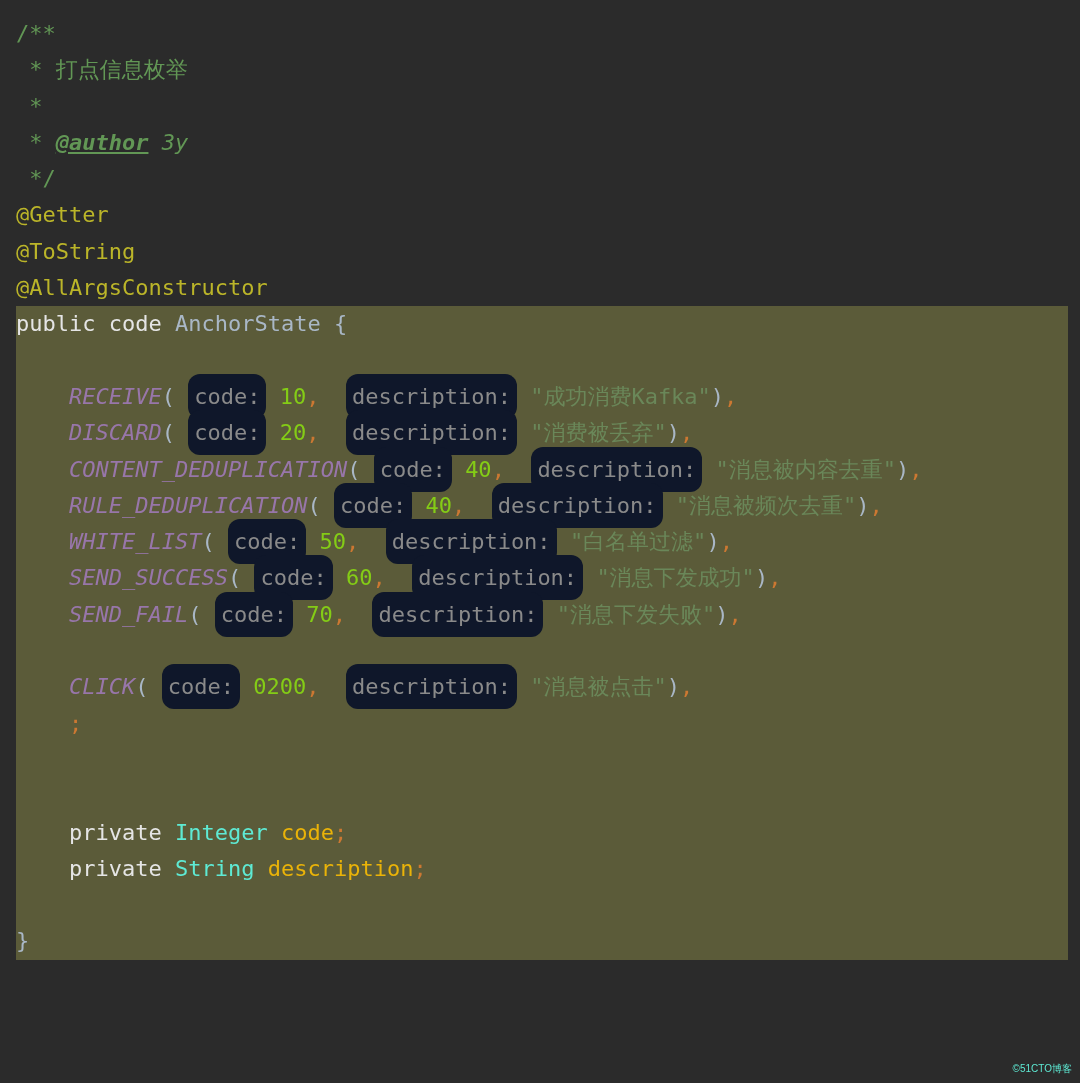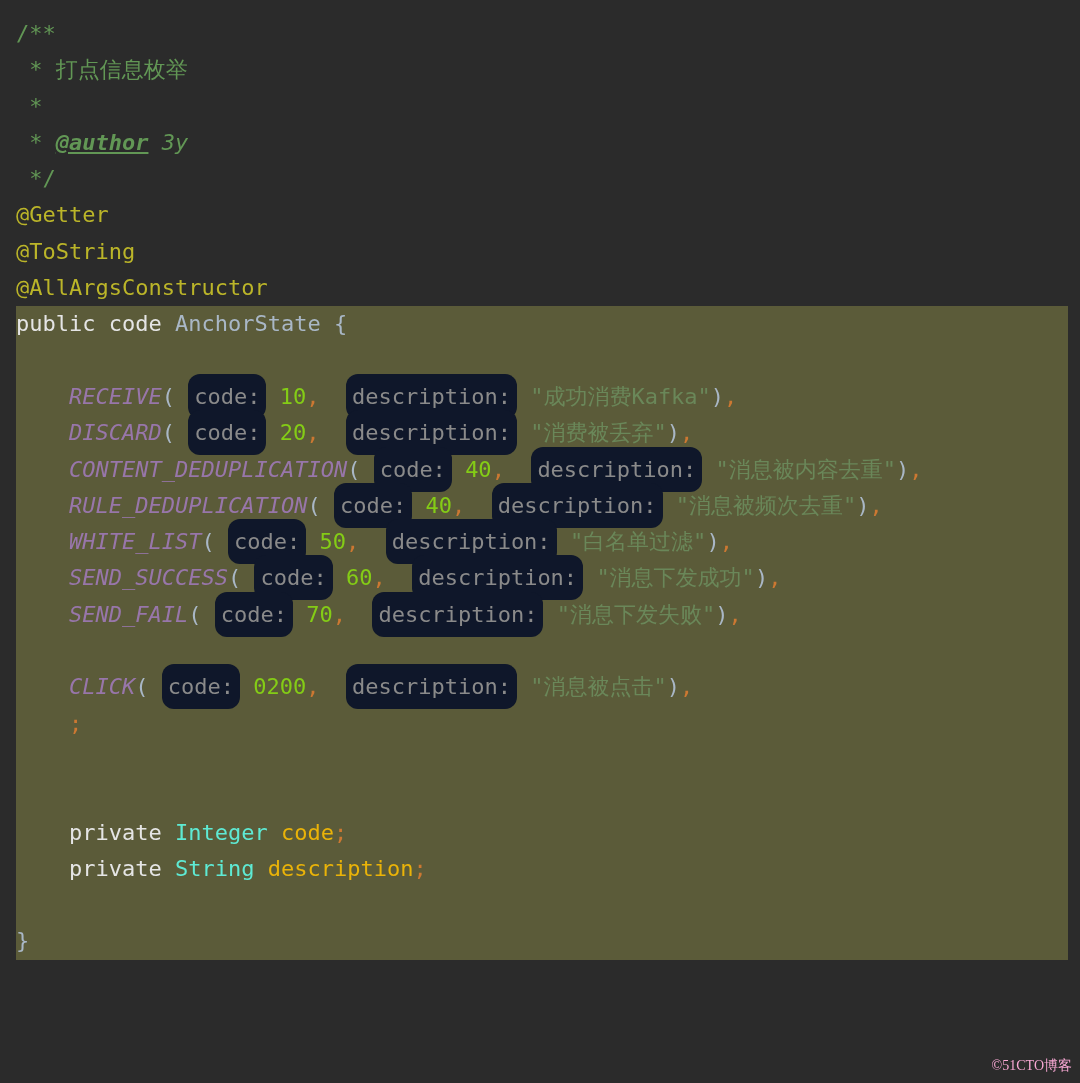--- a/index.html
+++ b/index.html
@@ -43,23 +43,23 @@
   .number { color: #84cc16; }
   .string { color: #6a8759; }
   .comma { color: #cc7832; }
   .field { color: #eab308; }
   .type { color: #5eead4; }
   .semic { color: #cc7832; }
   .watermark {
     position: absolute;
     bottom: 6px;
     right: 8px;
-    color: #f9a8d4;
-    font-size: 14px;
-    font-family: Liberation Serif, serif;
+    color: #5eead4;
+    font-size: 10px;
+    font-family: Liberation Sans, sans-serif;
   }
 </style>
 </head>
 <body>
 
 <pre><span class="javadoc">/**</span>
 <span class="javadoc"> * 打点信息枚举</span>
 <span class="javadoc"> *</span>
 <span class="javadoc"> * </span><span class="javadoc-tag">@author</span><span class="author-name"> 3y</span>
 <span class="javadoc"> */</span>

